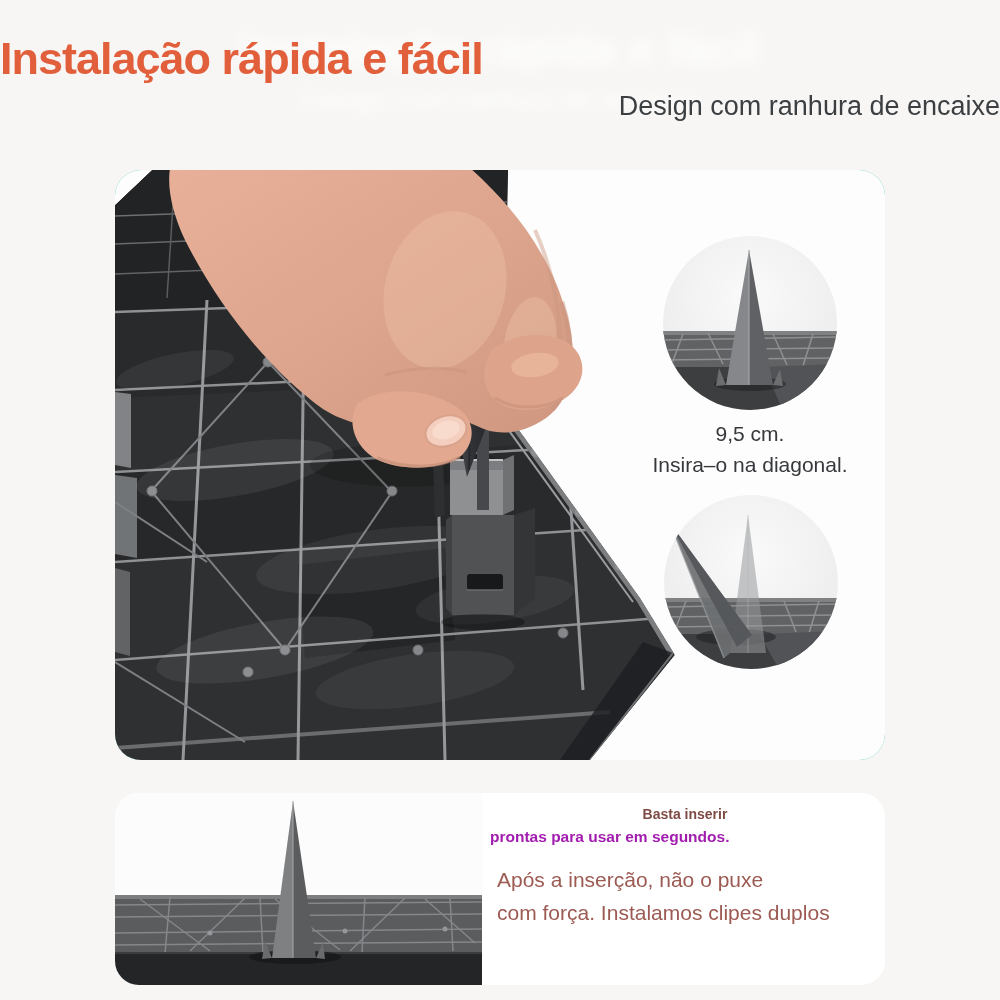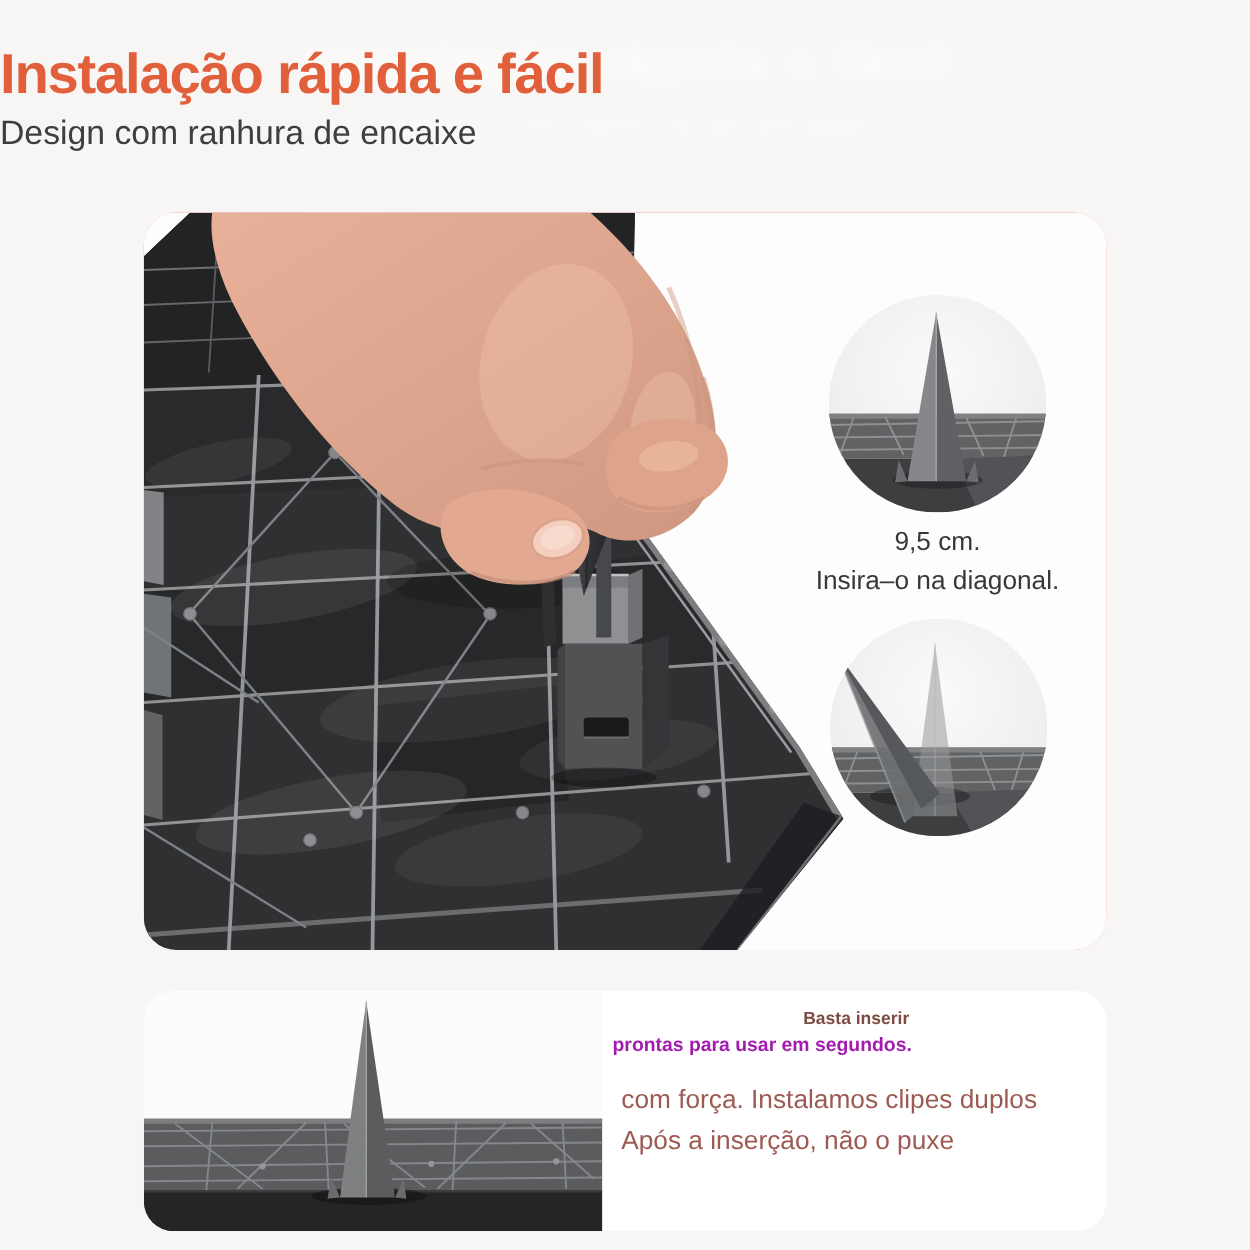--- a/index.html
+++ b/index.html
@@ -5,25 +5,25 @@
   html,body{margin:0;padding:0;background:#f7f6f4;}
   .page{position:relative;width:1000px;height:1000px;background:#f7f6f4;overflow:hidden;
         font-family:"Liberation Sans",sans-serif;}
   
   .ghost-title{position:absolute;top:22px;left:0;width:1000px;text-align:center;
         font-size:46px;font-weight:bold;color:#ffffff;filter:blur(7px);opacity:.9;}
   .page-title{position:absolute;top:33px;left:0;width:1000px;
         font-size:45px;font-weight:bold;letter-spacing:-1px;color:#e25f3c;}
   .ghost-subtitle{position:absolute;top:84px;left:0;width:1000px;text-align:center;
         font-size:28px;color:#ffffff;filter:blur(6px);opacity:.85;}
-  .page-subtitle{position:absolute;top:91px;left:0;width:1000px;text-align:left;
+  .page-subtitle{position:absolute;top:91px;left:0;width:1000px;text-align:right;
         font-size:27px;color:#3c3f42;}
   
   .main-card{position:absolute;left:115px;top:170px;width:770px;height:590px;
-        background:#fca5a5;border-radius:26px;overflow:hidden;}
+        background:#14b8a6;border-radius:26px;overflow:hidden;}
   .main-photo{position:absolute;left:0;top:0;}
   .inset{position:absolute;border-radius:50%;overflow:hidden;}
   .inset-1{left:548px;top:66px;width:174px;height:174px;}
   .inset-2{left:549px;top:325px;width:174px;height:174px;}
   .measure-caption{position:absolute;left:505px;top:248px;width:260px;text-align:center;
         font-size:21px;line-height:31px;color:#36383b;}
   
   .bottom-card{position:absolute;left:115px;top:793px;width:770px;height:192px;
         background:#ffffff;border-radius:24px;}
   .bottom-photo{position:absolute;left:0;top:0;width:367px;height:192px;
@@ -297,19 +297,19 @@
         <polygon points="208,149 201,165 210,166" fill="#696b6d"></polygon>
         <polygon points="178,8 157,165 178,165" fill="#7e8082"></polygon>
         <polygon points="178,8 178,165 201,165" fill="#5a5c5e"></polygon>
         <line x1="178" y1="8" x2="178" y2="165" stroke="#a6a8aa" stroke-width="1"></line>
       </svg>
     </div>
     <div class="bottom-text">
       <div class="headline">Basta inserir</div>
       <div class="subheadline">prontas para usar em segundos.</div>
       <div class="body-copy">
+        <div>Após a inserção, não o puxe</div>
         <div>com força. Instalamos clipes duplos</div>
-        <div>Após a inserção, não o puxe</div>
       </div>
     </div>
   </div>
 
 </div>
 
 </body></html>

